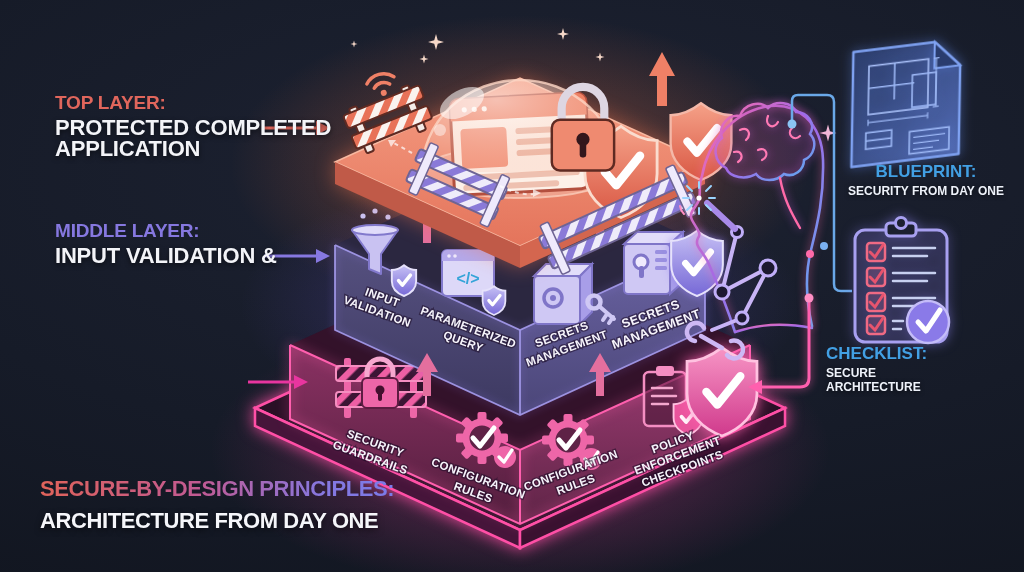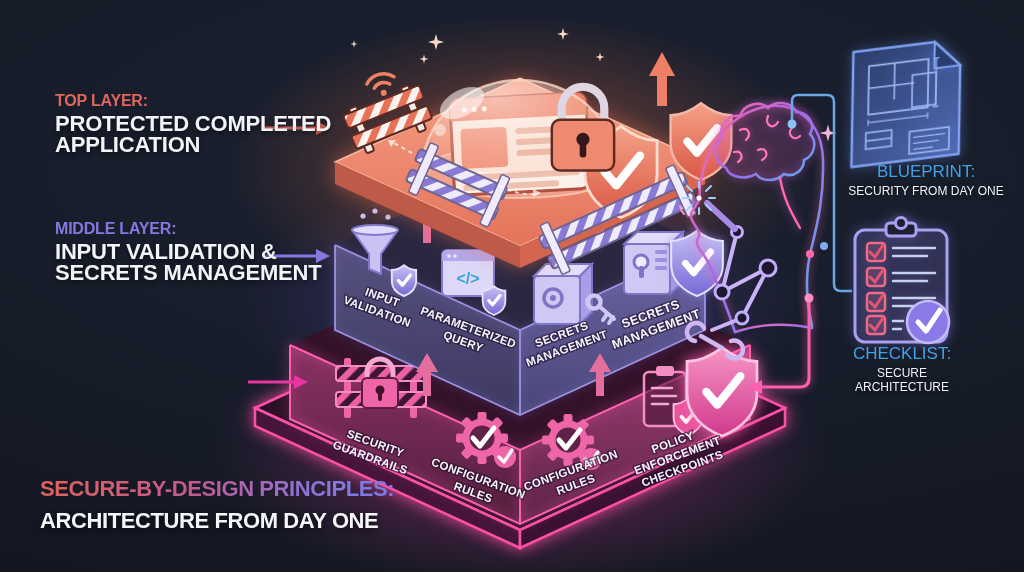--- a/index.html
+++ b/index.html
@@ -1,35 +1,35 @@
 <!DOCTYPE html>
 <html><head>
 <meta charset="utf-8">
 <style>
   html,body{margin:0;padding:0;background:#0d111a}
   .stage{position:relative;width:1024px;height:572px;overflow:hidden;
     background:radial-gradient(120% 90% at 52% 30%, #1d2232 0%, #161b28 55%, #11151f 100%);
     font-family:"Liberation Sans","DejaVu Sans",sans-serif;}
   .scene{position:absolute;left:0;top:0}
   .lbl{position:absolute;font-weight:bold;letter-spacing:-0.2px}
-  .lbl-title{font-size:16px;margin-bottom:3px}
+  .lbl-title{font-size:19px;margin-bottom:3px}
   .lbl-line{font-size:22px;color:#f3f4f8;line-height:21px;text-shadow:0 2px 5px rgba(0,0,0,.55)}
   .c-top{color:#e0665c}.c-mid{color:#8678e0}.c-fnd{color:#e53a9e}
   .label-top{left:55px;top:92px}
   .label-middle{left:55px;top:220px}
   .label-foundation{left:55px;top:346px}
   .footer{left:40px;top:476px;position:absolute;font-weight:bold}
   .footer-title{font-size:22px;letter-spacing:-0.4px;margin-bottom:6px;
     background:linear-gradient(90deg,#e0635a 0%,#c05a93 45%,#8678e0 80%,#7a7ae8 100%);
     -webkit-background-clip:text;background-clip:text;color:transparent;-webkit-text-fill-color:transparent}
   .footer-line{font-size:22px;color:#f5f6fa;line-height:25px;letter-spacing:-0.4px;text-shadow:0 2px 6px rgba(0,0,0,.6)}
-  .label-blueprint{left:833px;top:162px;width:186px;text-align:center;position:absolute;font-weight:normal}
+  .label-blueprint{left:833px;top:162px;width:186px;text-align:center;position:absolute;font-weight:bold}
   .bp-title{font-size:17px;color:#42a0e4;margin-bottom:2px}
   .bp-sub{font-size:12px;color:#eef2fa;text-shadow:0 1px 4px rgba(0,0,0,.6)}
-  .label-checklist{left:826px;top:344px;width:152px;text-align:center;position:absolute;font-weight:normal}
+  .label-checklist{left:826px;top:344px;width:152px;position:absolute;font-weight:bold}
   .cl-title{font-size:17px;color:#42a0e4;margin-bottom:2px}
   .cl-line{font-size:12px;color:#eef2fa;line-height:14px;text-shadow:0 1px 4px rgba(0,0,0,.6)}
   .face-label{font-family:"Liberation Sans","DejaVu Sans",sans-serif;font-size:11.5px;font-weight:bold;
     fill:#f6f4fb;text-anchor:middle;paint-order:stroke;stroke:rgba(30,12,40,.55);stroke-width:2.8px;letter-spacing:.2px}
   .face-label-lg{font-size:12.5px}
 </style>
 </head>
 <body>
 
 <div class="stage">
@@ -473,21 +473,20 @@
 
   <div class="lbl label-top">
     <div class="lbl-title c-top">TOP LAYER:</div>
     <div class="lbl-line">PROTECTED COMPLETED</div>
     <div class="lbl-line">APPLICATION</div>
   </div>
 
   <div class="lbl label-middle">
     <div class="lbl-title c-mid">MIDDLE LAYER:</div>
     <div class="lbl-line">INPUT VALIDATION &amp;</div>
-    <div class="lbl-line">SECRETS MANAGEMENT</div>
   </div>
 
 
   <div class="footer">
     <div class="footer-title">SECURE-BY-DESIGN PRINCIPLES:</div>
     <div class="footer-line">ARCHITECTURE FROM DAY ONE</div>
   </div>
 
   <div class="label-blueprint">
     <div class="bp-title">BLUEPRINT:</div>

